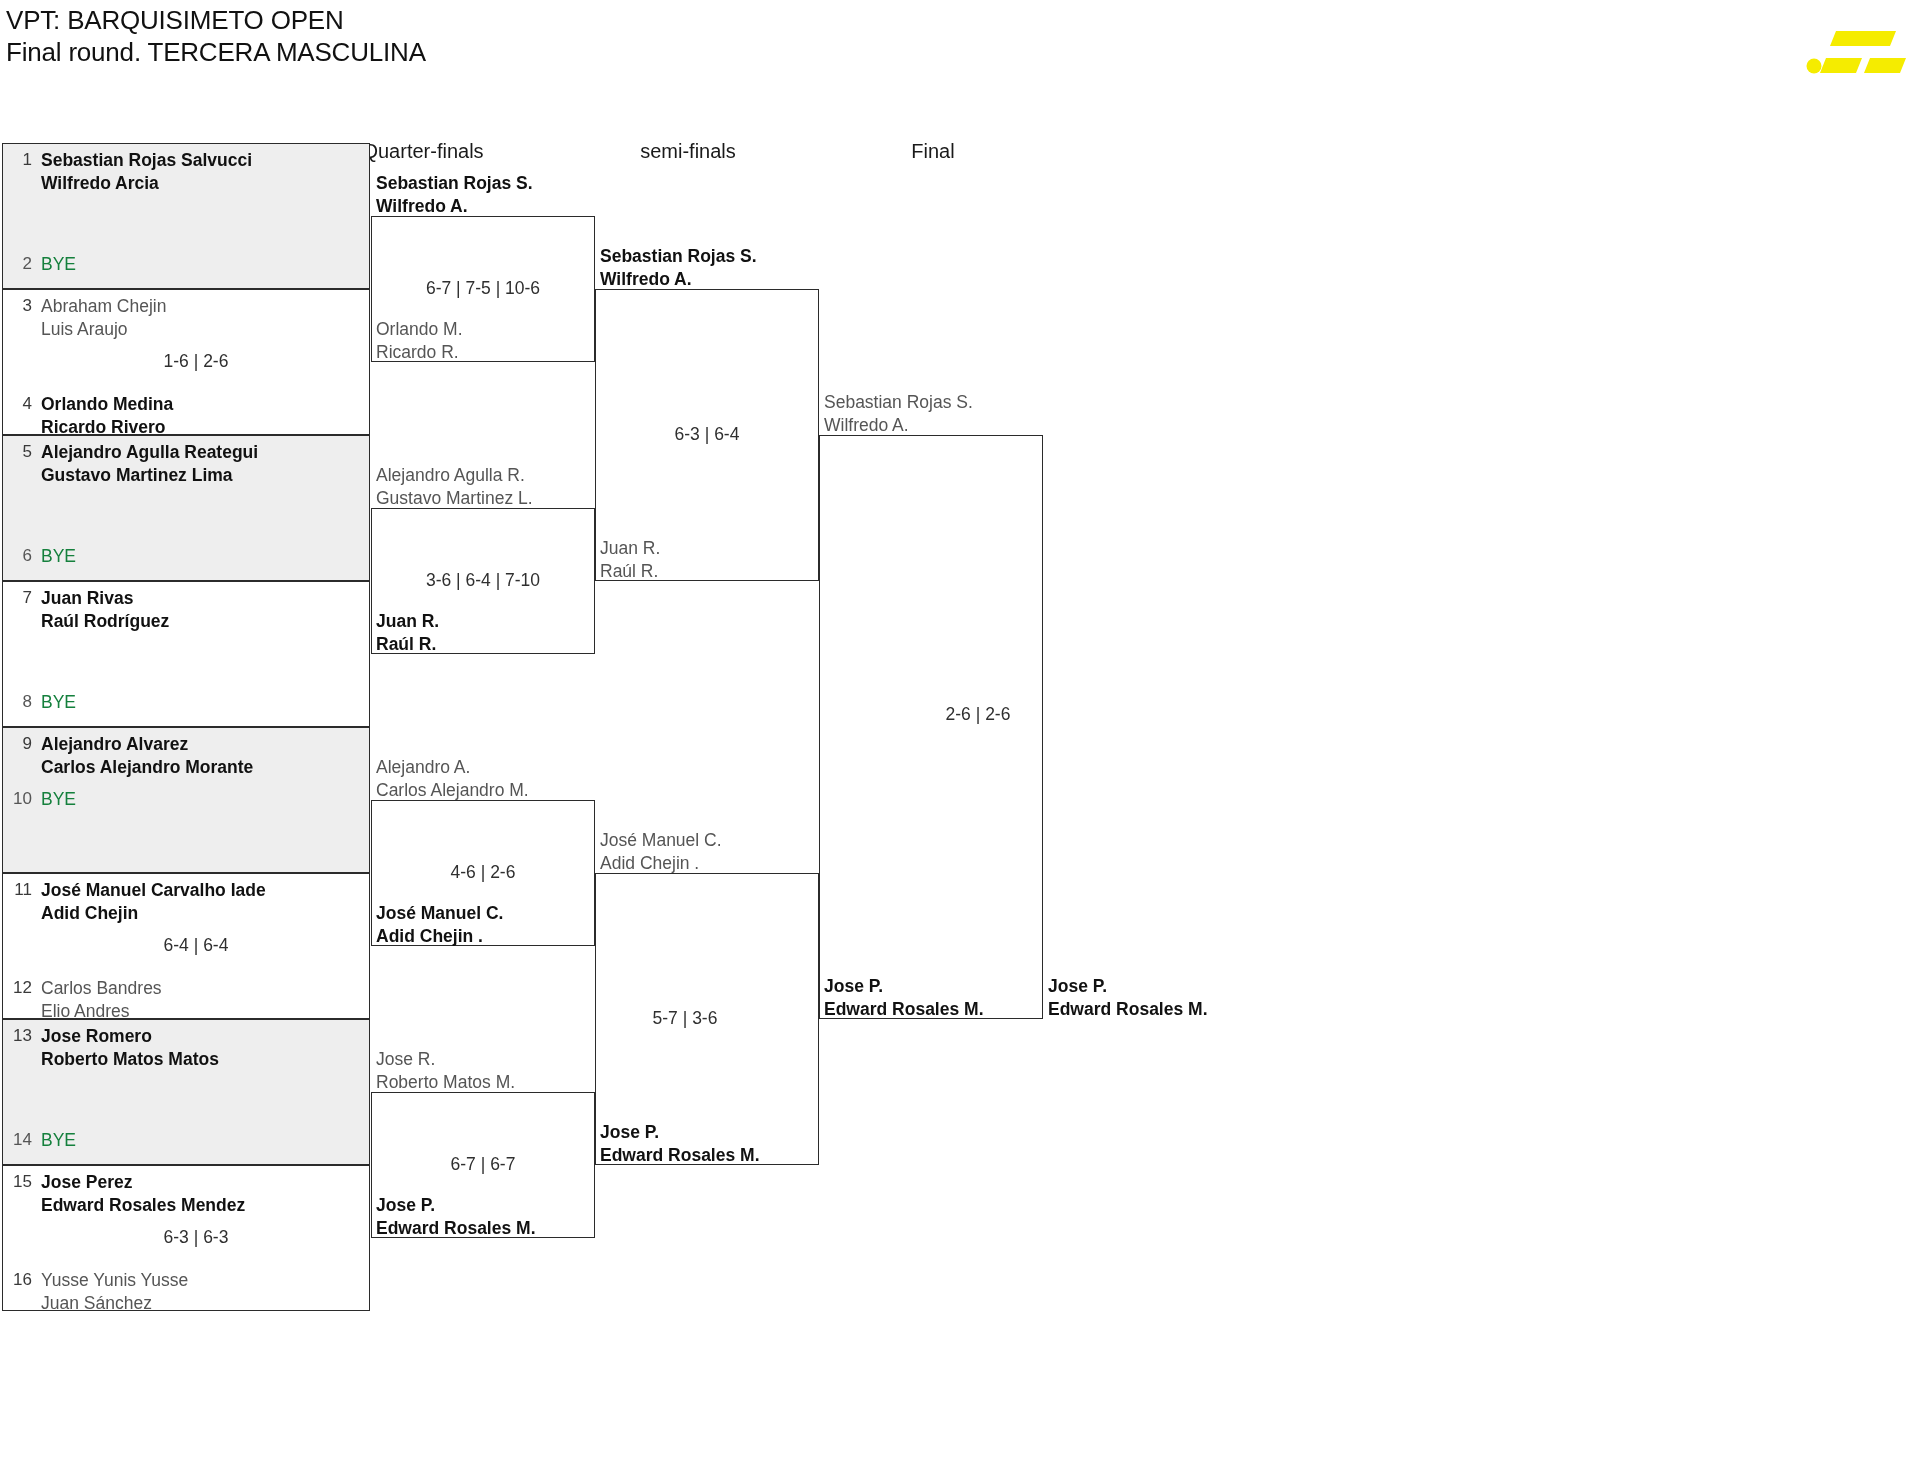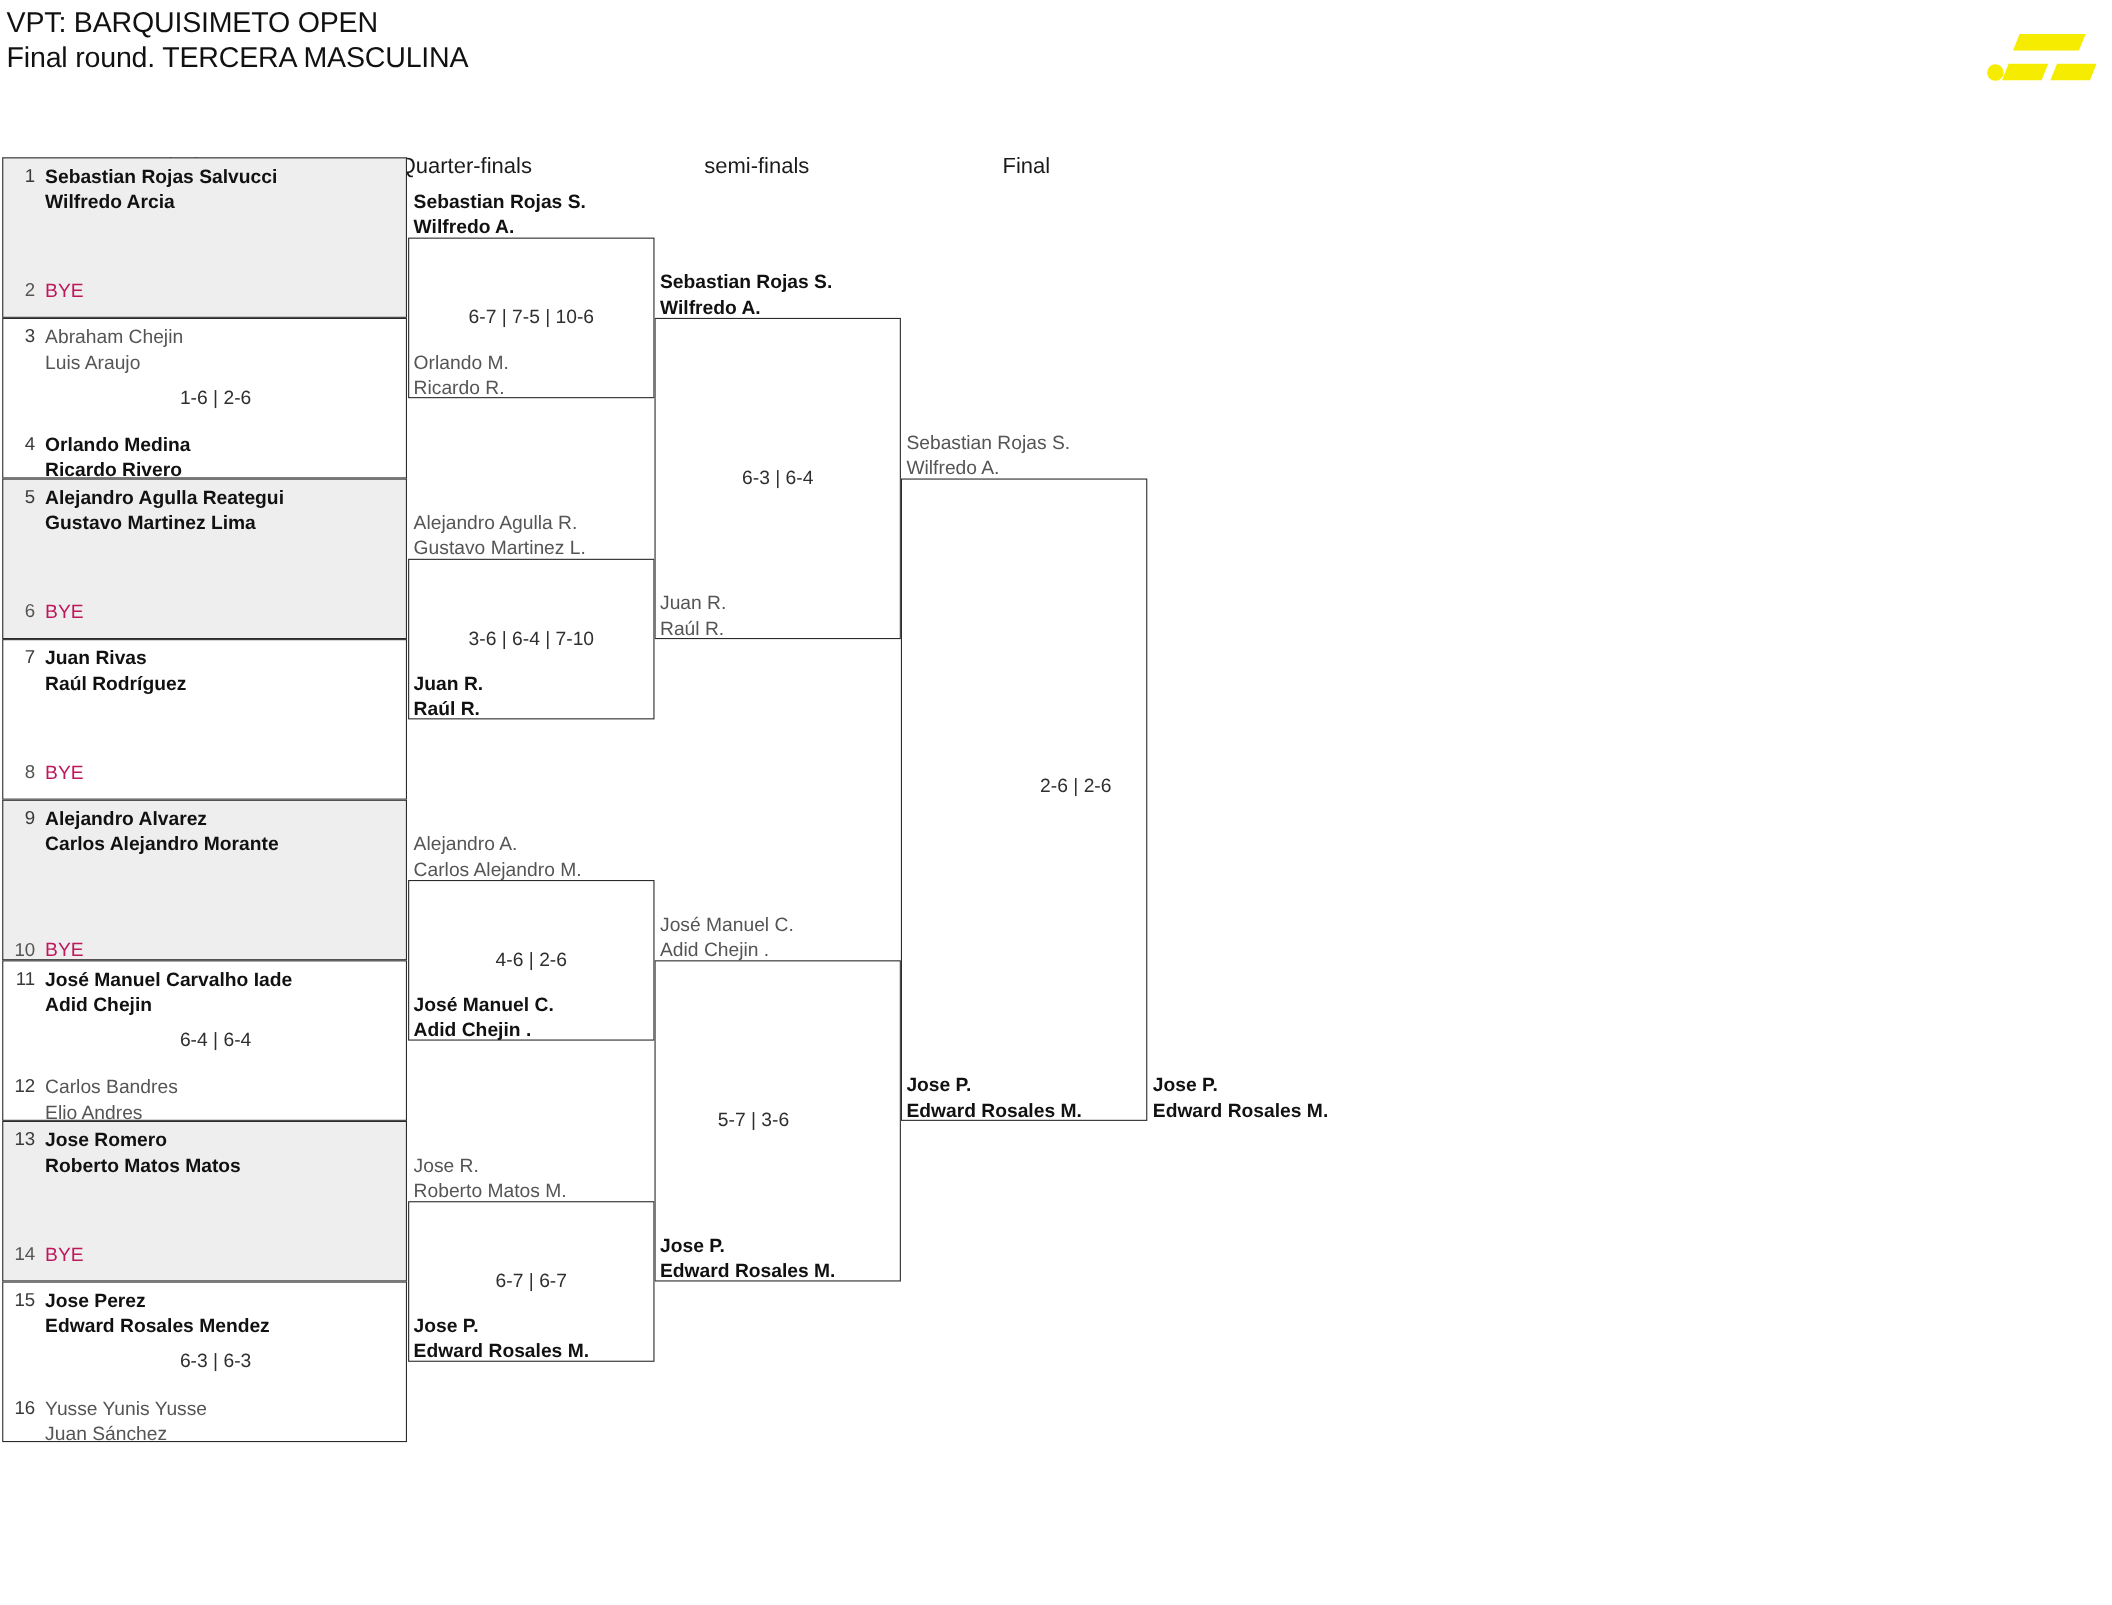--- a/index.html
+++ b/index.html
@@ -29,21 +29,21 @@
   .box.white{background:#ffffff;}
 
   
   .seed{position:absolute;left:0;display:flex;align-items:flex-start;}
   .seed-num{width:26px;text-align:right;font-size:17px;color:#3a3a3a;flex:0 0 26px;
             padding-right:0px;line-height:1.32;}
   .seed-names{margin-left:9px;line-height:1.34;}
   .nm{font-size:17.5px;white-space:nowrap;display:block;}
   .win .nm{font-weight:700;color:#111111;}
   .los .nm{font-weight:400;color:#555555;}
-  .bye .nm{font-weight:400;color:#be185d;}
+  .bye .nm{font-weight:400;color:#15803d;}
   .seed.bye .seed-num{color:#555;}
 
   
   .score{position:absolute;font-size:17.5px;color:#2f2f2f;white-space:nowrap;text-align:center;}
 
   
   .pair{position:absolute;line-height:1.34;}
   .pair .nm{font-size:17.5px;}
   .pair.win .nm{font-weight:700;color:#111;}
   .pair.los .nm{font-weight:400;color:#555;}
@@ -139,21 +139,21 @@
       </div>
     </div>
     <div class="box gray" style="left:2px;top:727px;width:368px;height:146px;"></div>
     <div class="seed " style="left:6px;top:733px;width:368px;">
       <div class="seed-num">9</div>
       <div class="seed-names win">
         <span class="nm">Alejandro Alvarez</span>
         <span class="nm">Carlos Alejandro Morante</span>
       </div>
     </div>
-    <div class="seed bye" style="left:6px;top:852px;width:368px;align-items:center;">
+    <div class="seed bye" style="left:6px;top:788px;width:368px;">
       <div class="seed-num">10</div>
       <div class="seed-names bye">
         <span class="nm">BYE</span>
       </div>
     </div>
     <div class="box white" style="left:2px;top:873px;width:368px;height:146px;"></div>
     <div class="seed " style="left:6px;top:879px;width:368px;">
       <div class="seed-num">11</div>
       <div class="seed-names win">
         <span class="nm">José Manuel Carvalho Iade</span>

